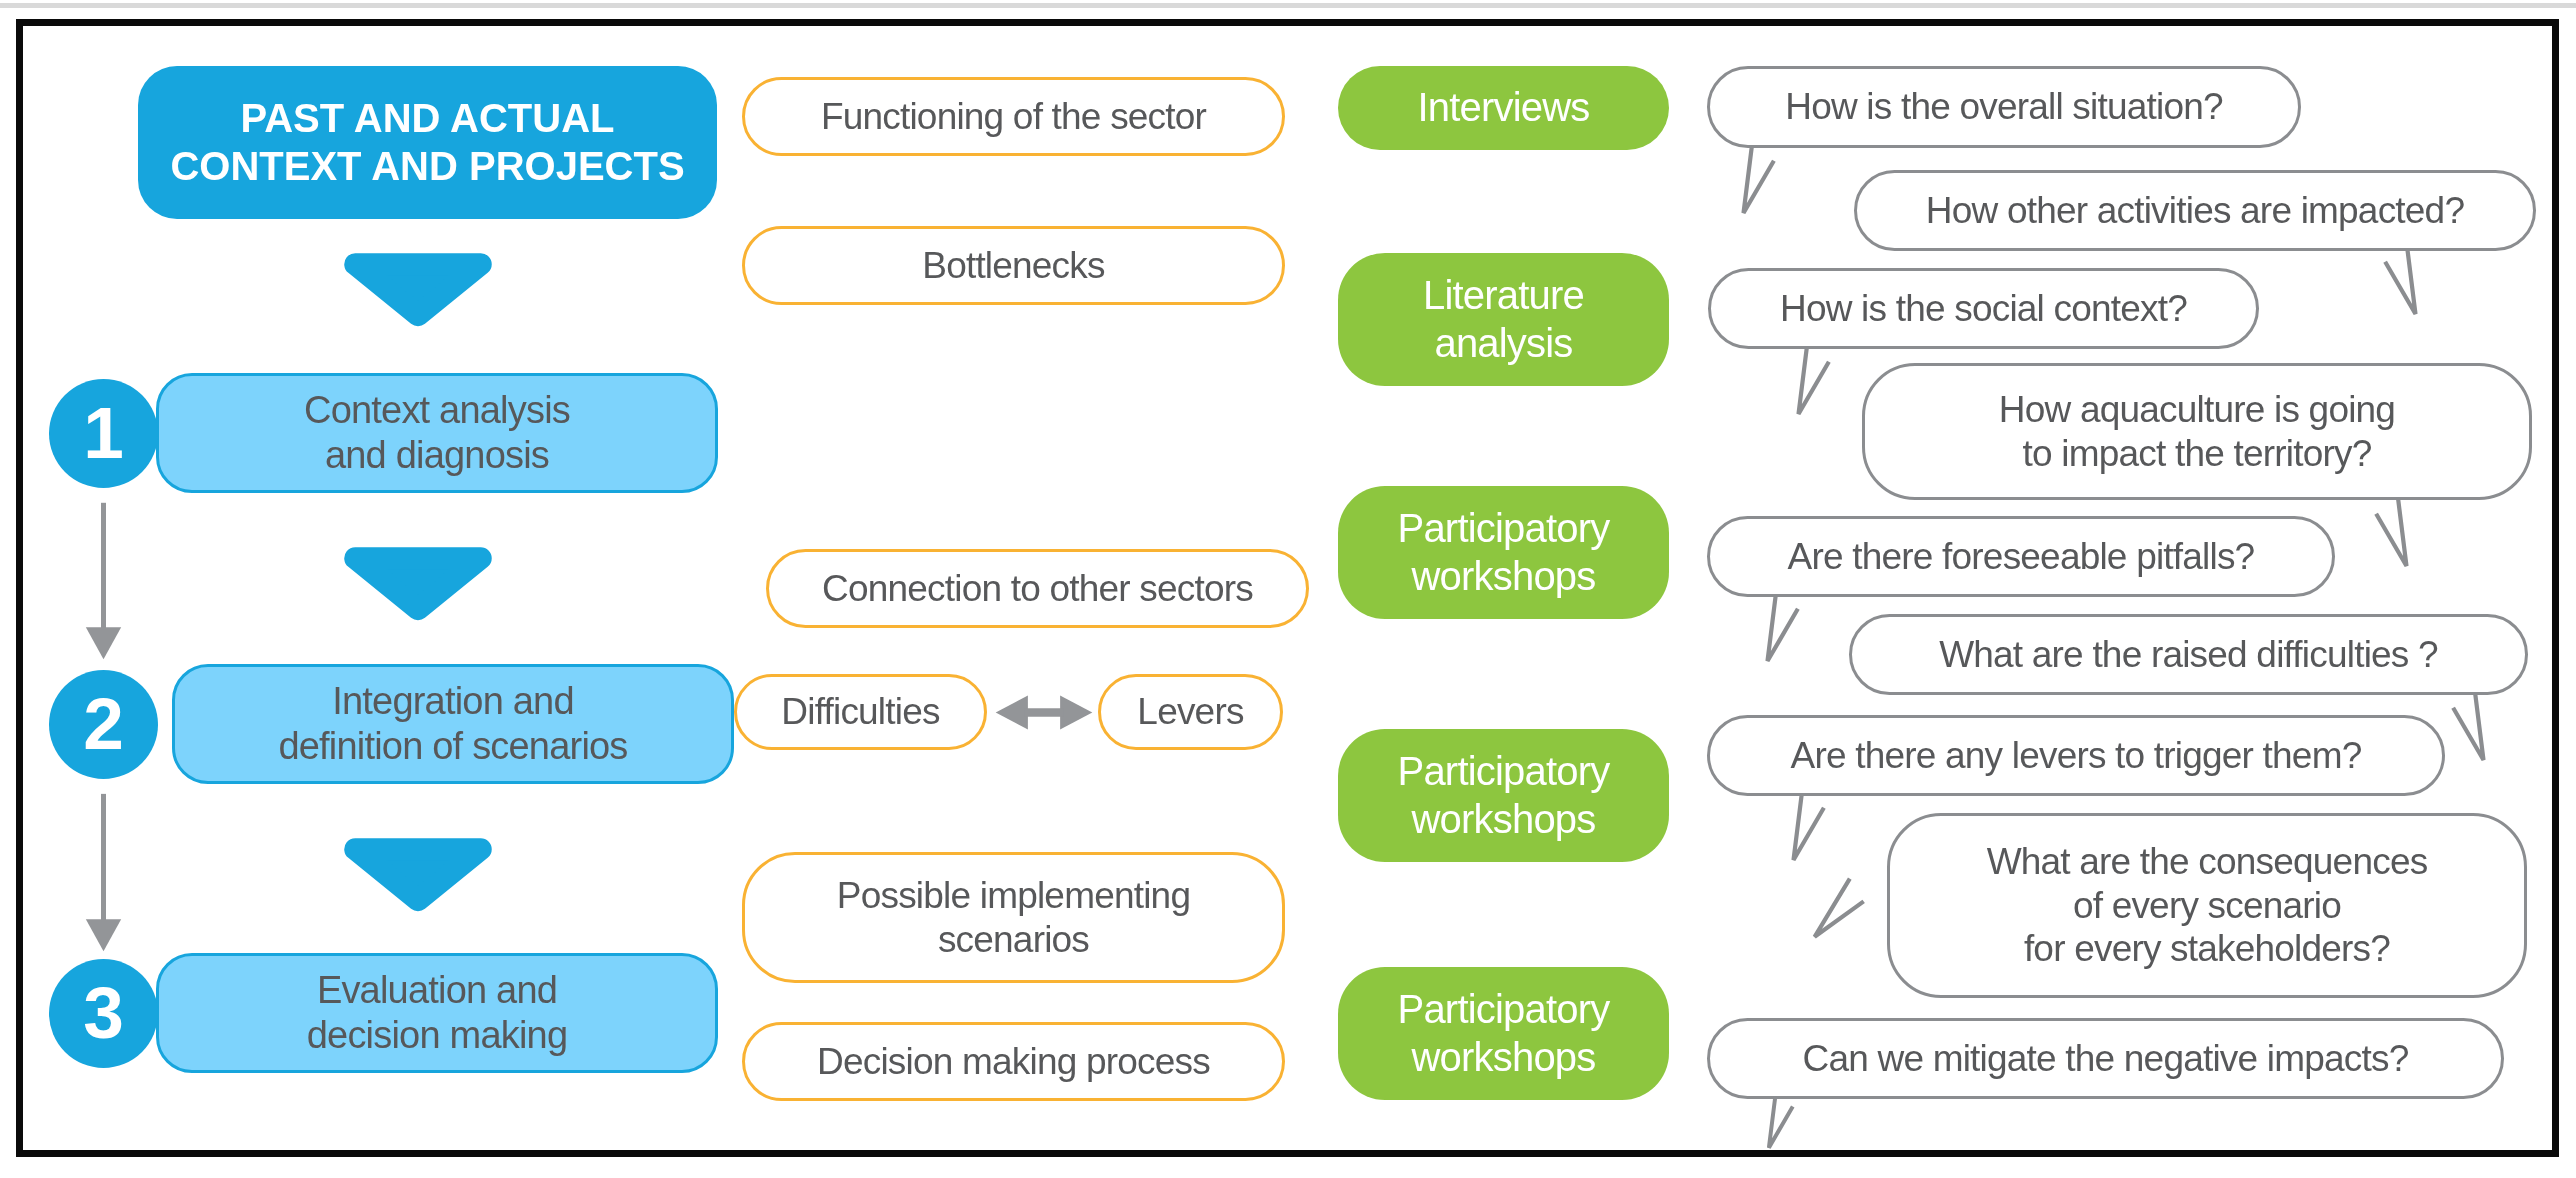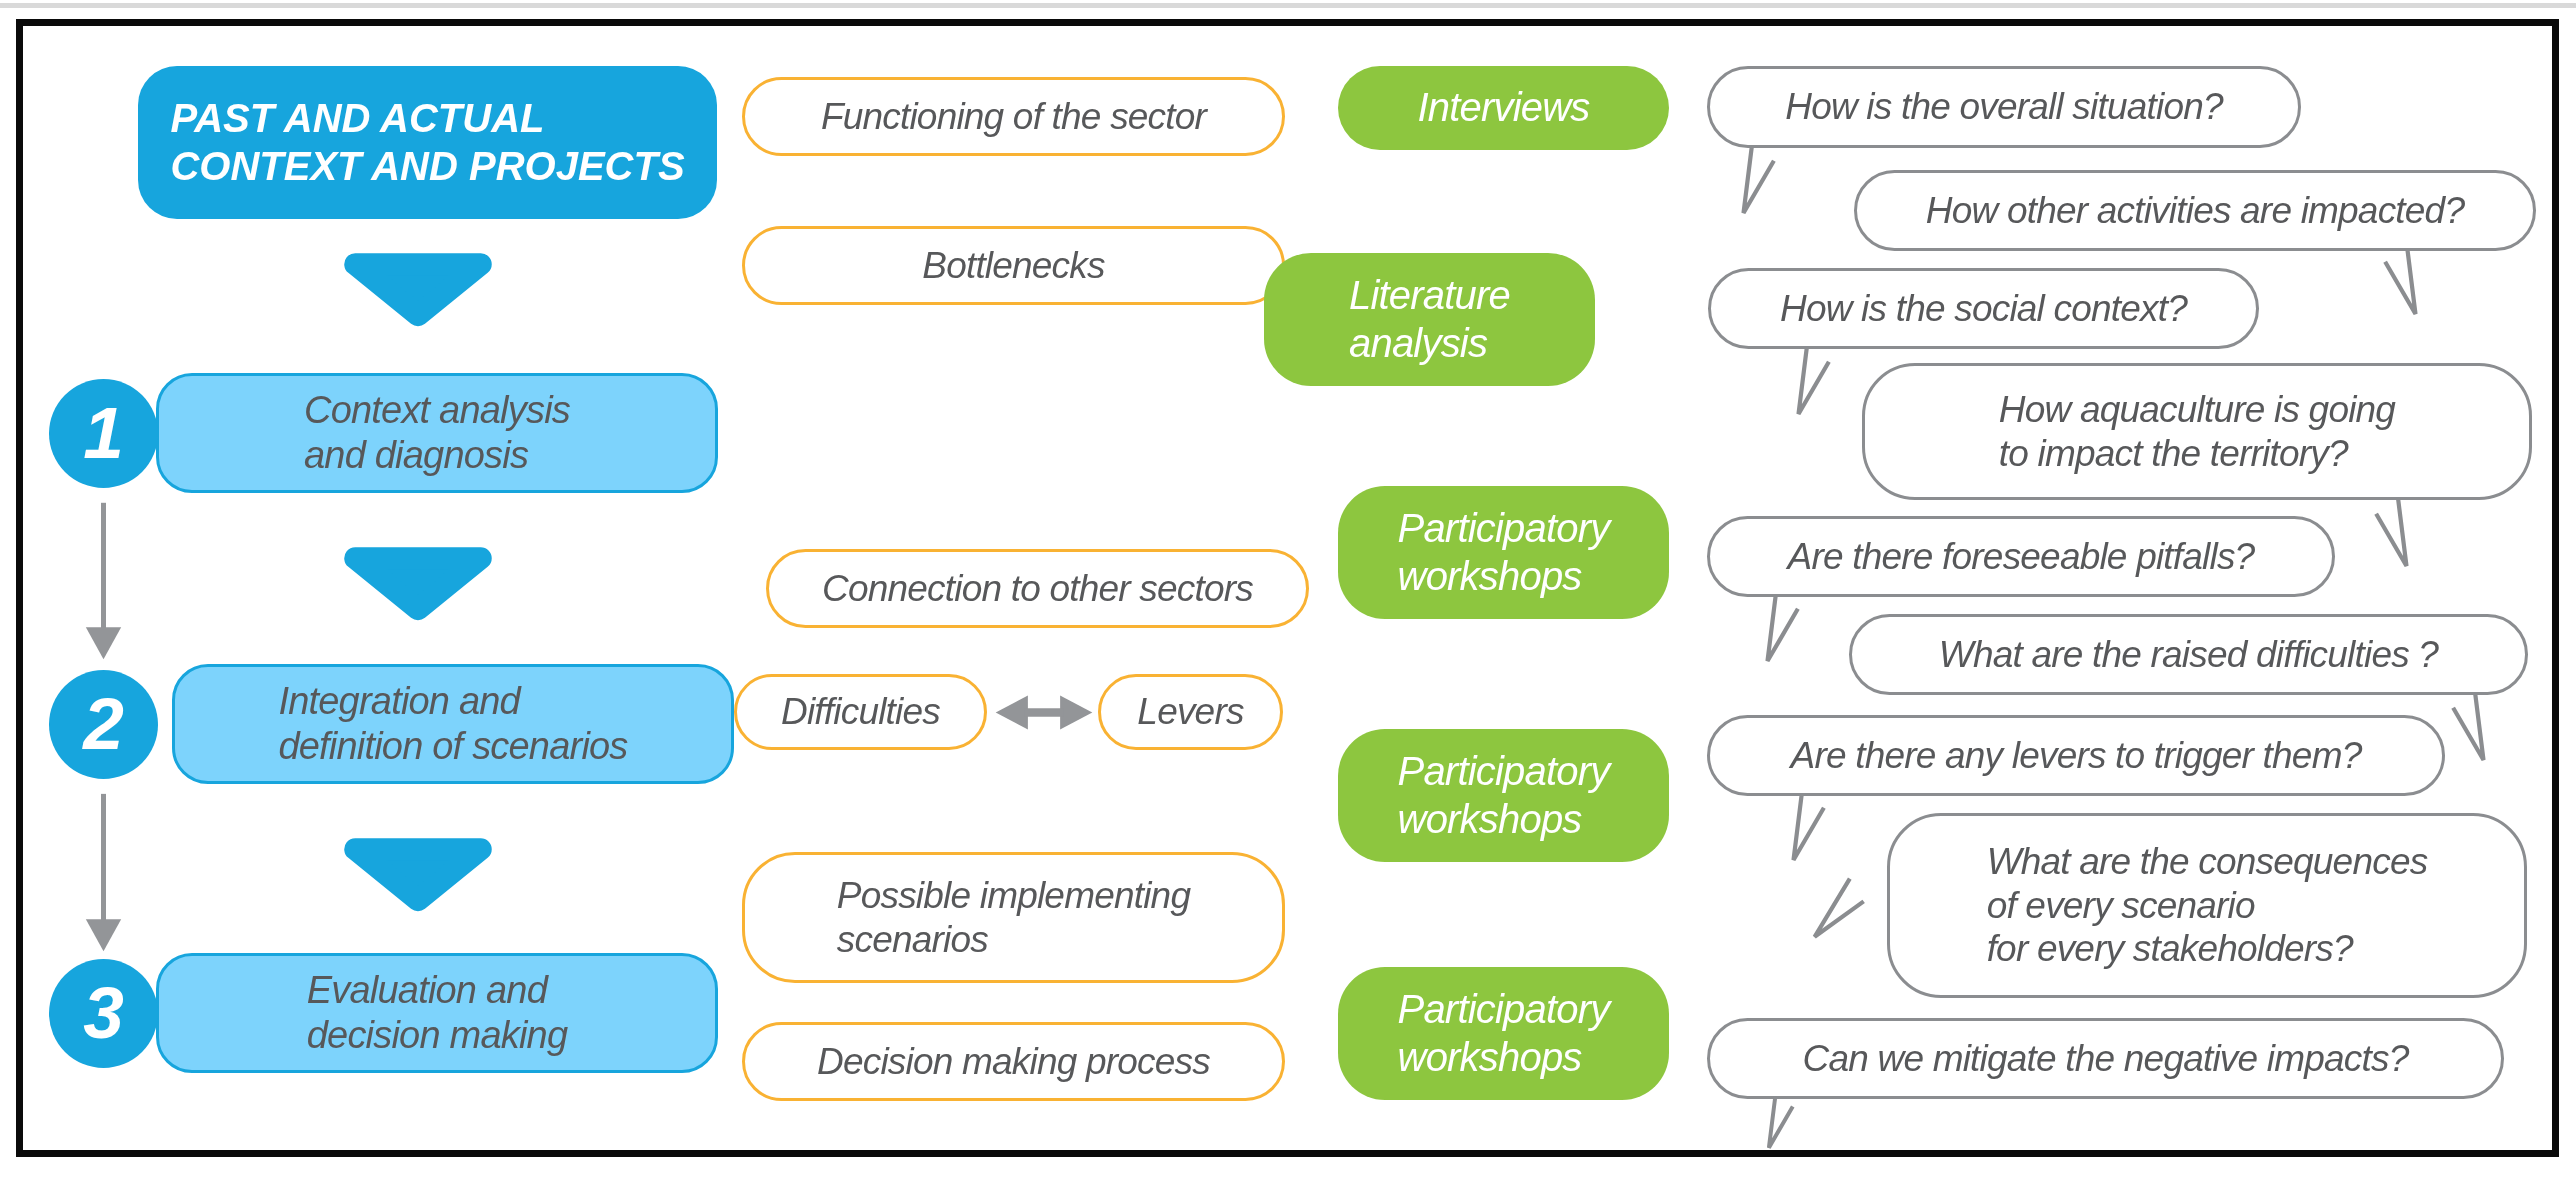--- a/index.html
+++ b/index.html
@@ -3,22 +3,22 @@
 <meta charset="utf-8">
 <style>
   :root{
     --blue:#17a5dd; --green:#8dc63f; --yellow:#f9b233;
     --gray:#939598; --text:#57585a; --bubbleborder:#8b8d90;
   }
   html,body{margin:0;padding:0;background:#fff;}
   .stage{position:relative;width:2576px;height:1178px;background:#ffffff;overflow:hidden;
          font-family:"Liberation Sans", sans-serif;}
   .abs{position:absolute;}
-  .box{display:flex;align-items:center;justify-content:center;text-align:left;
-       white-space:pre-line;box-sizing:border-box;line-height:1.18;letter-spacing:-0.8px;font-style:italic;}
+  .box{display:flex;align-items:center;justify-content:center;text-align:center;
+       white-space:pre-line;box-sizing:border-box;line-height:1.18;letter-spacing:-0.8px;}
   .frame{border:7.6px solid #0a0a0a;}
   .topline{background:#d9d9d9;}
   .hdr{background:var(--blue);color:#ffffff;border-radius:39px;
        font-size:40px;font-weight:600;letter-spacing:0;}
   .step-box{background:#7dd3fc;border:3.4px solid var(--blue);color:var(--text);
        border-radius:36px;font-size:38px;z-index:1;}
   .circle{background:var(--blue);color:#fff;border-radius:50%;font-size:73px;font-weight:700;
        z-index:2;letter-spacing:0;}
   .ybox{background:#fff;border:3.4px solid var(--yellow);color:var(--text);
        border-radius:40px;font-size:37px;}
@@ -79,21 +79,21 @@
     <polygon points="116,23 78,3 78,43" fill="var(--gray)"></polygon>
     <rect x="36" y="18" width="46" height="10" fill="var(--gray)"></rect>
   </svg>
   <div class="abs box ybox" style="left:1098px;top:674px;width:185px;height:76px;border-radius:38px;">Levers</div>
 
   <div class="abs box ybox" style="left:742px;top:852px;width:543px;height:131px;border-radius:53px;">Possible implementing
 scenarios</div>
   <div class="abs box ybox" style="left:742px;top:1022px;width:543px;height:79px;">Decision making process</div>
 
   <div class="abs box gbox" style="left:1338px;top:66px;width:331px;height:84px;">Interviews</div>
-  <div class="abs box gbox" style="left:1264px;top:253px;width:331px;height:133px;border-radius:47px;">Literature
+  <div class="abs box gbox" style="left:1338px;top:253px;width:331px;height:133px;border-radius:47px;">Literature
 analysis</div>
   <div class="abs box gbox" style="left:1338px;top:486px;width:331px;height:133px;border-radius:47px;">Participatory
 workshops</div>
   <div class="abs box gbox" style="left:1338px;top:729px;width:331px;height:133px;border-radius:47px;">Participatory
 workshops</div>
   <div class="abs box gbox" style="left:1338px;top:967px;width:331px;height:133px;border-radius:47px;">Participatory
 workshops</div>
 
   <div class="abs box bubble" style="left:1707px;top:66px;width:594px;height:82px;">How is the overall situation?</div>
   <svg class="abs" style="left:1730px;top:142px;" width="54" height="78" viewBox="0 0 64 92">

